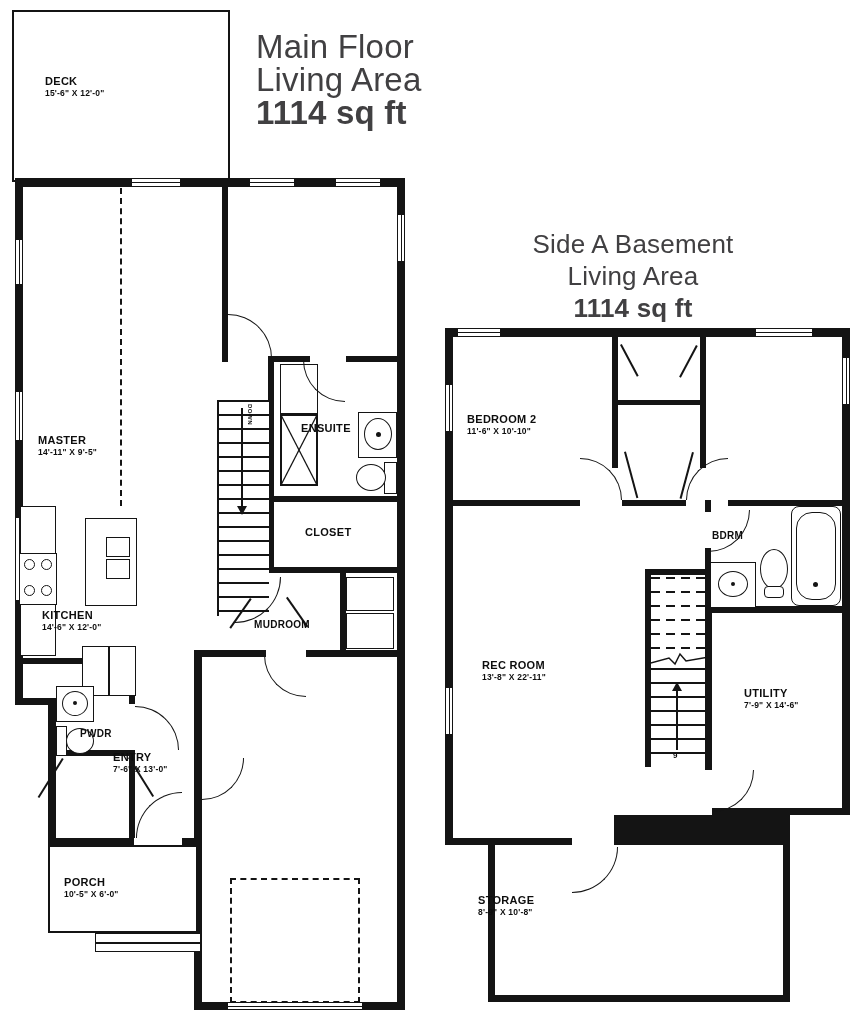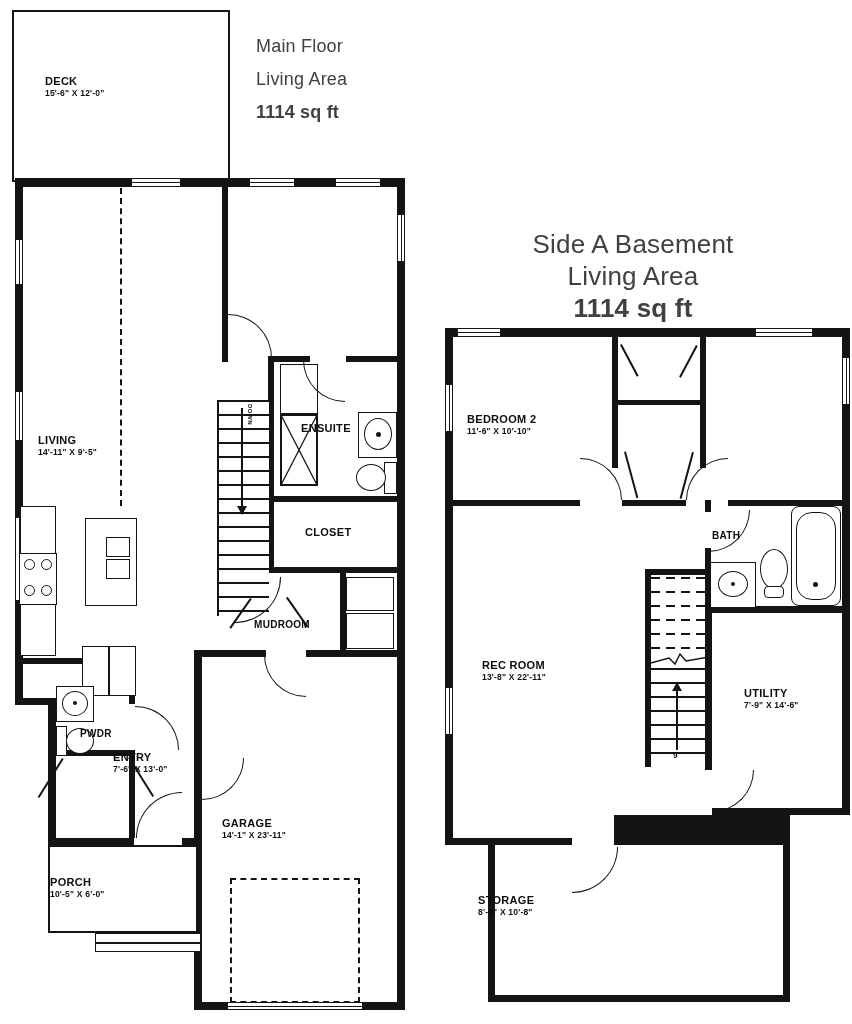--- a/index.html
+++ b/index.html
@@ -8,21 +8,21 @@
   body{width:852px;height:1024px;position:relative;font-family:"Liberation Sans",sans-serif}
   #canvas{position:absolute;left:0;top:0;width:852px;height:1024px;background:#fff;overflow:hidden}
   .w{position:absolute;background:var(--wall)}
   .thin{position:absolute;border:2.5px solid var(--wall);background:#fff}
   .thin1{position:absolute;border:1.5px solid var(--wall);background:#fff}
   .dashedbox{position:absolute;border:2px dashed var(--wall)}
   .abs{position:absolute}
   .label{position:absolute;text-align:left;color:var(--label);line-height:1.3}
   .label .nm{font-weight:bold;font-size:11px;letter-spacing:.3px}
   .label .dm{font-weight:bold;font-size:8.5px;letter-spacing:.2px}
-  .title{position:absolute;color:var(--title);font-size:18px;line-height:33px;letter-spacing:.2px}
+  .title{position:absolute;color:var(--title);font-size:33px;line-height:33px;letter-spacing:.2px}
   .title.center{text-align:center}
   .title .sq{font-weight:bold}
   .treads{position:absolute;border-left:2px solid var(--wall);
     background:repeating-linear-gradient(180deg,var(--wall) 0 2px,#fff 2px 14px)}
   .treadsD{position:absolute;
     background-image:repeating-linear-gradient(90deg,rgba(255,255,255,0) 0 9px,#fff 9px 15px),
                      repeating-linear-gradient(180deg,var(--wall) 0 2px,#fff 2px 14px)}
   .treadsS{position:absolute;
     background:repeating-linear-gradient(180deg,var(--wall) 0 2px,#fff 2px 14px)}
   .windowH{position:absolute;background:#fff;border-top:1.5px solid var(--wall);border-bottom:1.5px solid var(--wall)}
@@ -162,44 +162,44 @@
 
   <div class="thin" style="left:48px;top:845px;width:150px;height:88px"></div>
   <div class="thin1" style="left:95px;top:933px;width:106px;height:10px"></div>
   <div class="thin1" style="left:95px;top:943px;width:106px;height:9px"></div>
 
   <div class="label" style="left:45px;top:74px;width:150px">
     <div class="nm">DECK</div>
     <div class="dm">15'-6" X 12'-0"</div>
   </div>
   <div class="label" style="left:38px;top:433px;width:150px">
-    <div class="nm">LIVING</div>
+    <div class="nm">MASTER</div>
     <div class="dm">14'-11" X 9'-5"</div>
   </div>
   <div class="label" style="left:301px;top:421px;width:80px">
     <div class="nm">ENSUITE</div>
   </div>
   <div class="label" style="left:305px;top:525px;width:80px">
     <div class="nm">CLOSET</div>
+  </div>
+  <div class="label" style="left:42px;top:608px;width:150px">
+    <div class="nm">KITCHEN</div>
+    <div class="dm">14'-6" X 12'-0"</div>
   </div>
   <div class="label" style="left:254px;top:618px;width:90px">
     <div class="nm" style="font-size:10px">MUDROOM</div>
   </div>
   <div class="label" style="left:80px;top:727px;width:60px">
     <div class="nm" style="font-size:10px">PWDR</div>
   </div>
   <div class="label" style="left:113px;top:750px;width:100px">
     <div class="nm">ENTRY</div>
     <div class="dm">7'-6" X 13'-0"</div>
   </div>
-  <div class="label" style="left:222px;top:816px;width:150px">
-    <div class="nm">GARAGE</div>
-    <div class="dm">14'-1" X 23'-11"</div>
-  </div>
-  <div class="label" style="left:50px;top:875px;width:150px">
+  <div class="label" style="left:64px;top:875px;width:150px">
     <div class="nm">PORCH</div>
     <div class="dm">10'-5" X 6'-0"</div>
   </div>
 
   <div class="title center" style="left:498px;top:228px;width:270px;font-size:26px;line-height:32px">
     <div>Side A Basement</div>
     <div>Living Area</div>
     <div class="sq">1114 sq ft</div>
   </div>
 
@@ -267,21 +267,21 @@
   <div class="line" style="left:620px;top:345px;width:2px;height:36px;transform:rotate(-28deg);transform-origin:top left"></div>
   <div class="line" style="left:696px;top:345px;width:2px;height:36px;transform:rotate(28deg);transform-origin:top left"></div>
   <div class="line" style="left:624px;top:452px;width:2px;height:48px;transform:rotate(-15deg);transform-origin:top left"></div>
   <div class="line" style="left:692px;top:452px;width:2px;height:48px;transform:rotate(15deg);transform-origin:top left"></div>
 
   <div class="label" style="left:467px;top:412px;width:150px">
     <div class="nm">BEDROOM 2</div>
     <div class="dm">11'-6" X 10'-10"</div>
   </div>
   <div class="label" style="left:712px;top:529px;width:70px">
-    <div class="nm" style="font-size:10px">BATH</div>
+    <div class="nm" style="font-size:10px">BDRM</div>
   </div>
   <div class="label" style="left:482px;top:658px;width:150px">
     <div class="nm">REC ROOM</div>
     <div class="dm">13'-8" X 22'-11"</div>
   </div>
   <div class="label" style="left:744px;top:686px;width:130px">
     <div class="nm">UTILITY</div>
     <div class="dm">7'-9" X 14'-6"</div>
   </div>
   <div class="label" style="left:478px;top:893px;width:150px">

